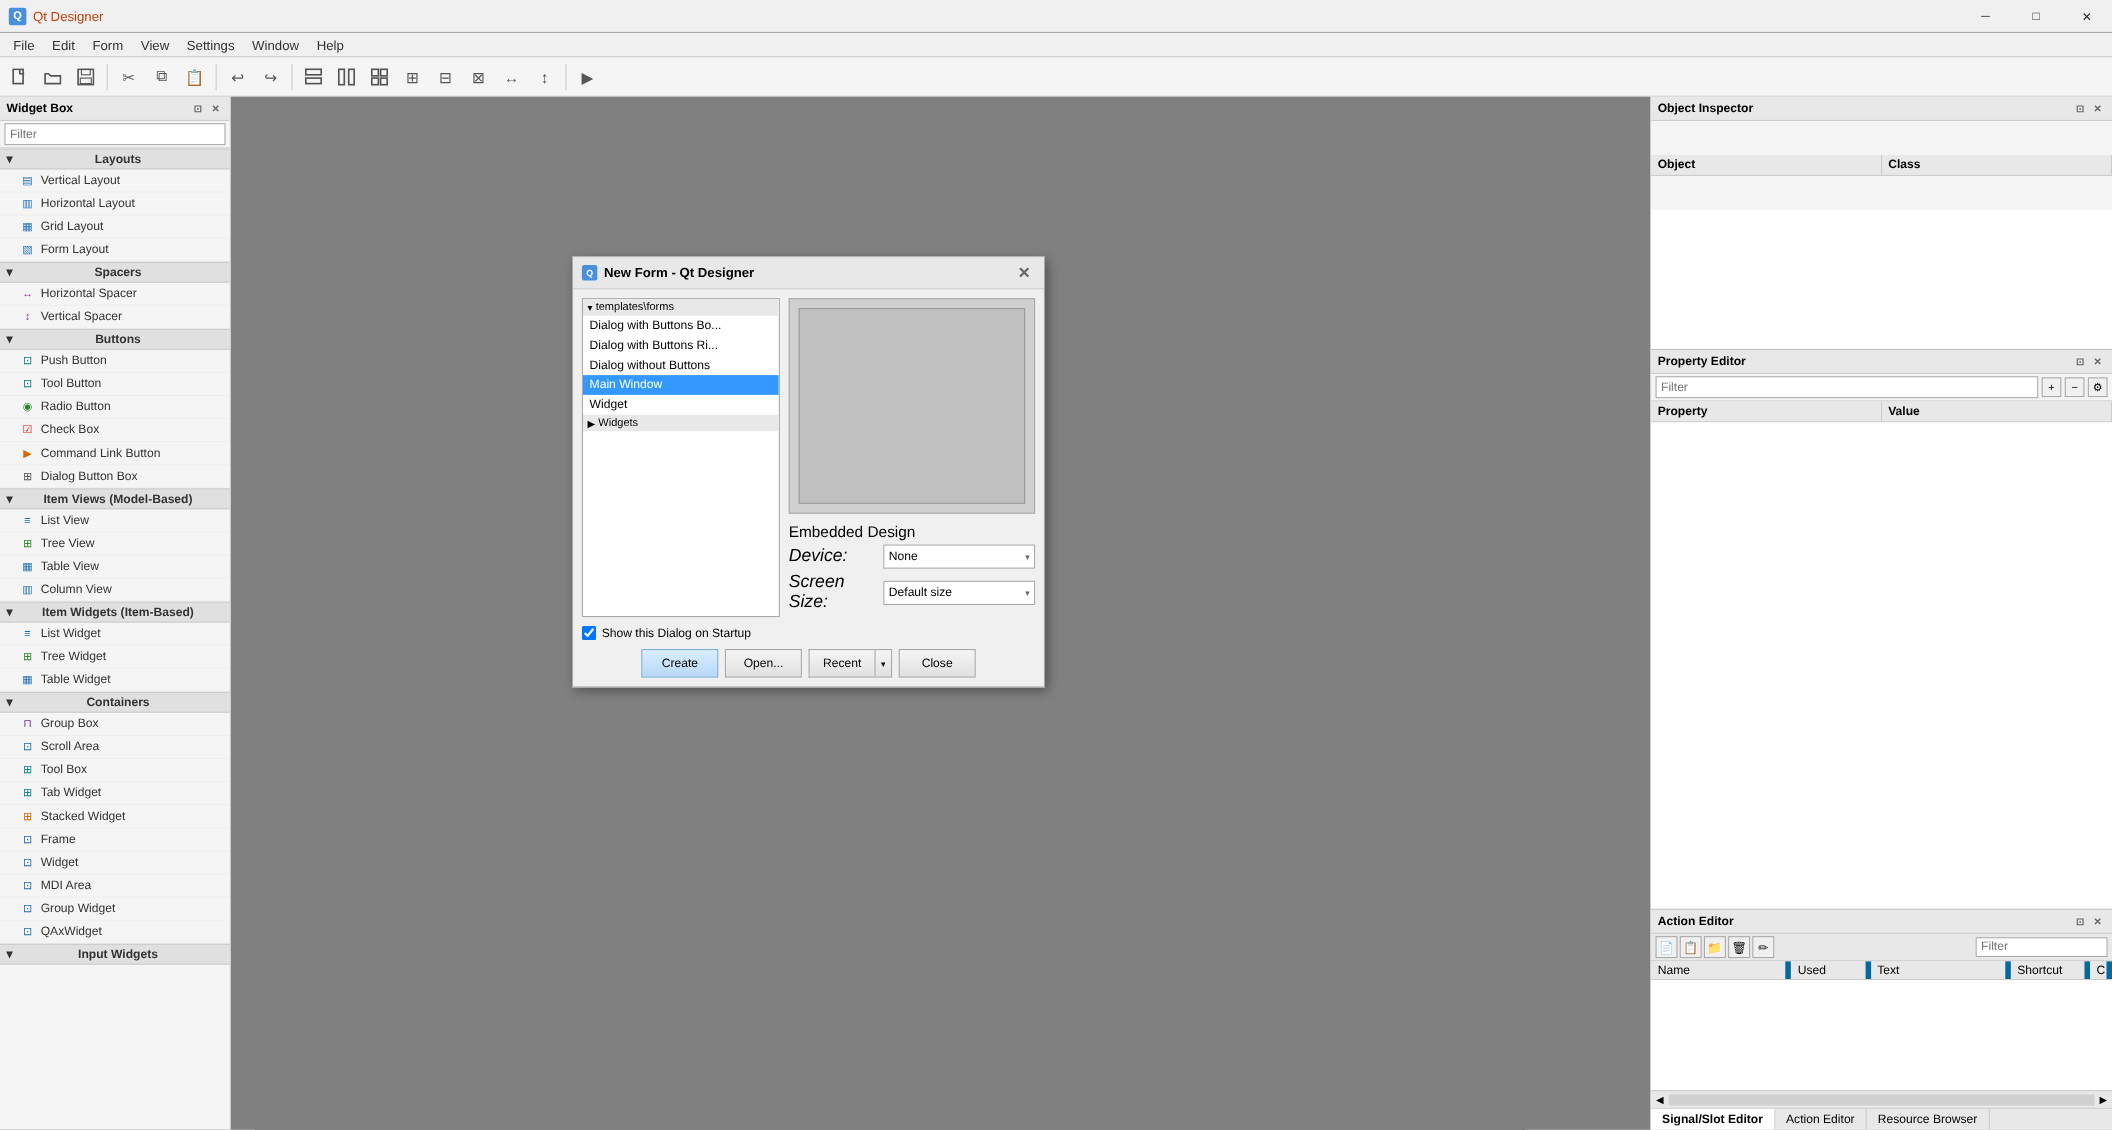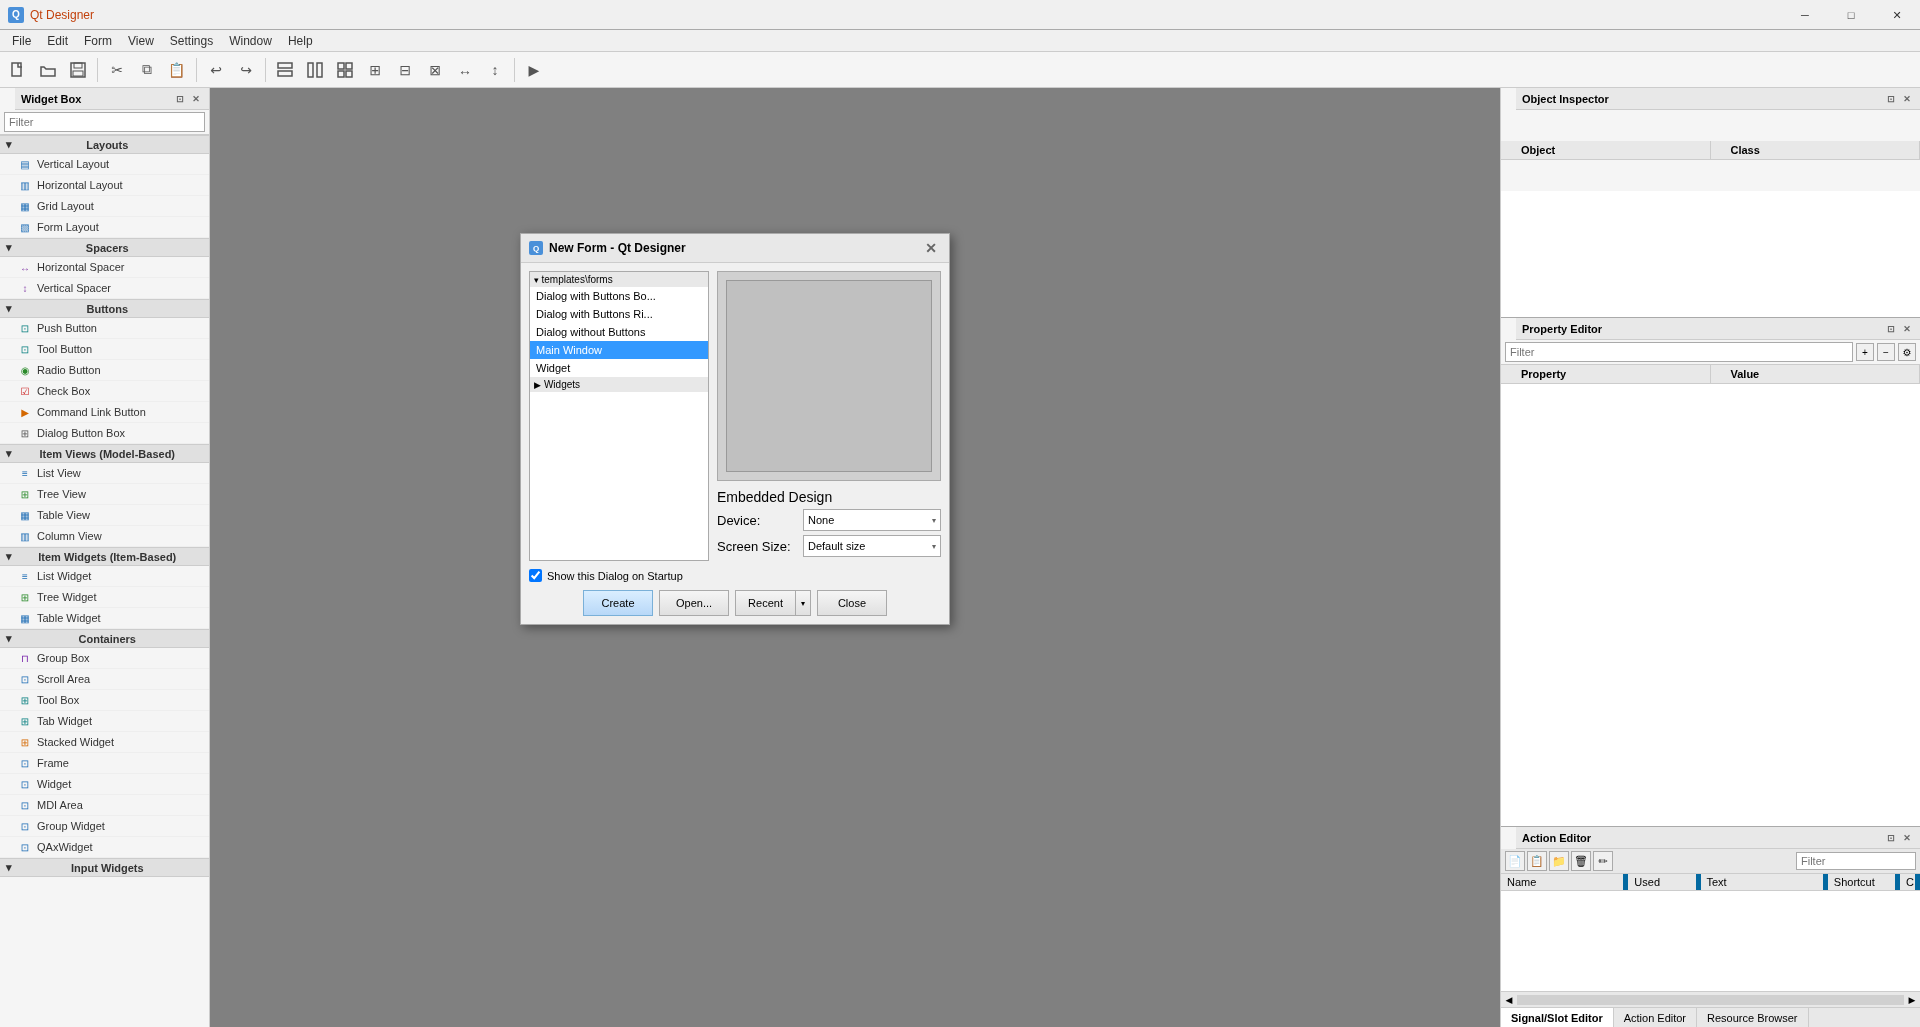--- a/index.html
+++ b/index.html
@@ -117,21 +117,20 @@
     .panel-header {
       background: #e8e8e8;
       padding: 3px 6px;
       font-size: 11px;
       font-weight: bold;
       border-bottom: 1px solid #ccc;
       display: flex;
       align-items: center;
       justify-content: space-between;
       height: 22px;
-      margin-left: 15px;
     }
     .panel-header-controls {
       display: flex;
       gap: 2px;
     }
     .panel-ctrl {
       width: 14px;
       height: 14px;
       font-size: 9px;
       cursor: pointer;
@@ -225,21 +224,21 @@
       flex-direction: column;
     }
     .panel-table-header {
       display: flex;
       background: #e8e8e8;
       border-bottom: 1px solid #ccc;
       font-size: 11px;
       font-weight: bold;
     }
     .panel-table-header .col {
-      padding: 3px 20px;
+      padding: 3px 6px;
       flex: 1;
       border-right: 1px solid #ccc;
     }
     .prop-filter-row {
       display: flex;
       align-items: center;
       padding: 2px 4px;
       border-bottom: 1px solid #ccc;
       gap: 3px;
     }
@@ -459,21 +458,22 @@
       font-size: 11px;
     }
     .embedded-row {
       display: flex;
       align-items: center;
       margin-bottom: 4px;
       gap: 6px;
     }
     .embedded-label {
       width: 80px;
-      font-size: 13px;
+      font-size: 16px;
+      font-style: italic;
     }
     .embedded-select {
       flex: 1;
       height: 22px;
       border: 1px solid #aaa;
       background: white;
       font-size: 11px;
       padding: 1px 4px;
       display: flex;
       align-items: center;

